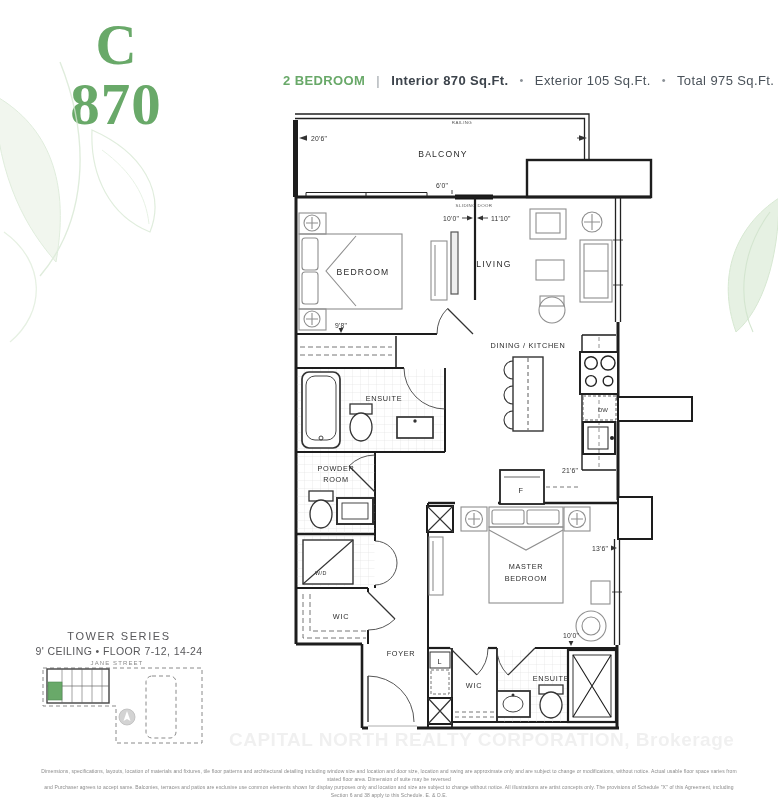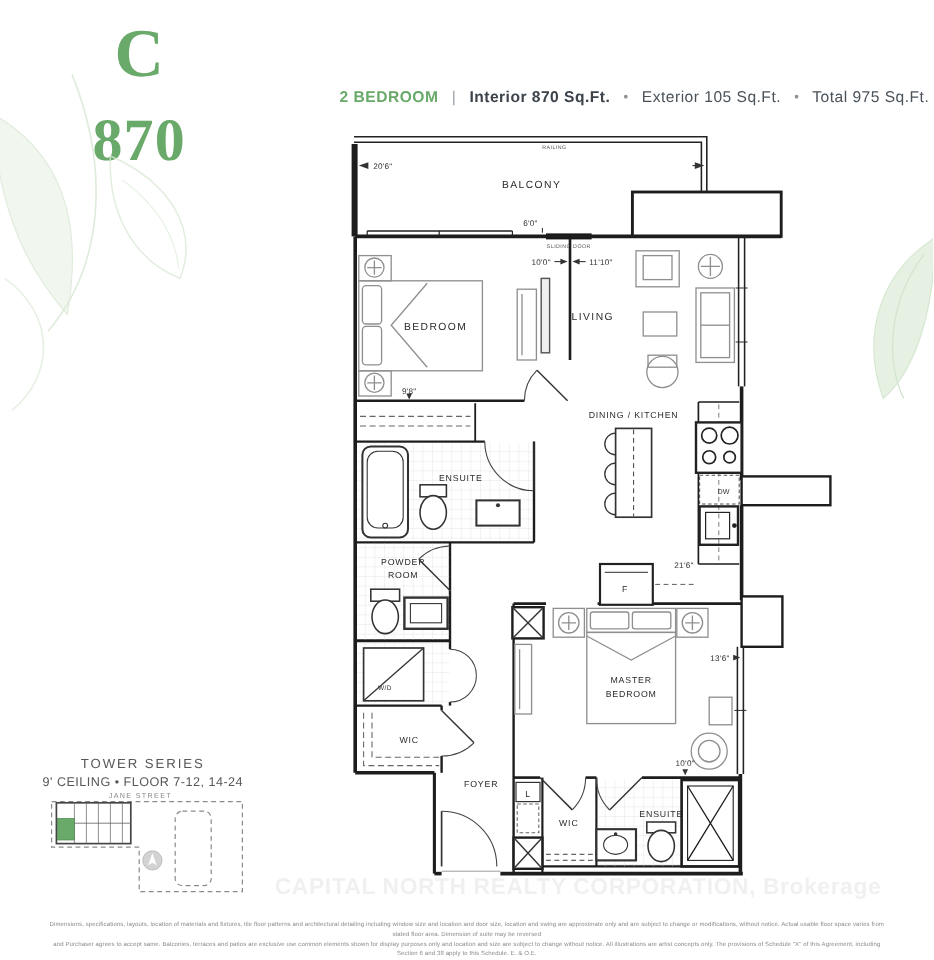--- a/index.html
+++ b/index.html
@@ -2,21 +2,21 @@
 <html><head>
 <meta charset="utf-8">
 <style>
   html,body{margin:0;padding:0;background:#fff;}
   .page{position:relative;width:778px;height:800px;background:#fff;overflow:hidden;
         font-family:"Liberation Sans",sans-serif;}
   
   .logo{position:absolute;left:40px;top:16px;width:152px;text-align:center;color:#69a969;
         font-family:"Liberation Serif","DejaVu Serif",serif;font-weight:bold;line-height:1;}
   .logo .letter{font-size:57px;}
-  .logo .number{font-size:50px;margin-top:18px;letter-spacing:1px;}
+  .logo .number{font-size:59px;margin-top:2px;letter-spacing:1px;}
   
   .hdr{position:absolute;left:283px;top:60px;font-size:13px;color:#4a525a;letter-spacing:.4px;white-space:nowrap;margin-top:13px;}
   .hdr .green{color:#69a969;font-weight:bold;}
   .hdr .sep{color:#9aa0a6;margin:0 7px;}
   .hdr .bold{color:#3c434b;font-weight:bold;}
   .hdr .dot{color:#8a9096;margin:0 7px;font-size:11px;vertical-align:1px;}
   
   svg.plan{position:absolute;left:0;top:0;}
   svg text{font-family:"Liberation Sans",sans-serif;fill:#2b2b2b;}
   .rl{font-size:8.6px;letter-spacing:1.2px;}

